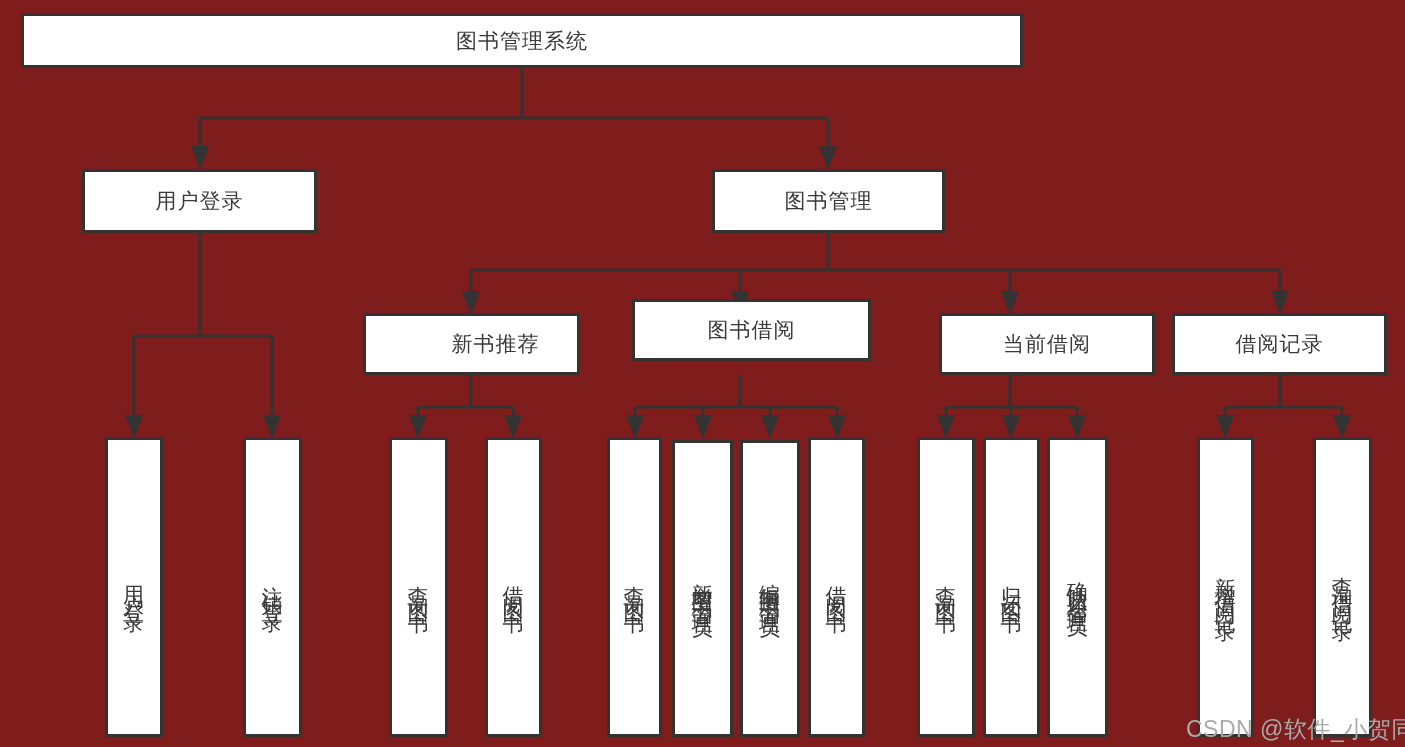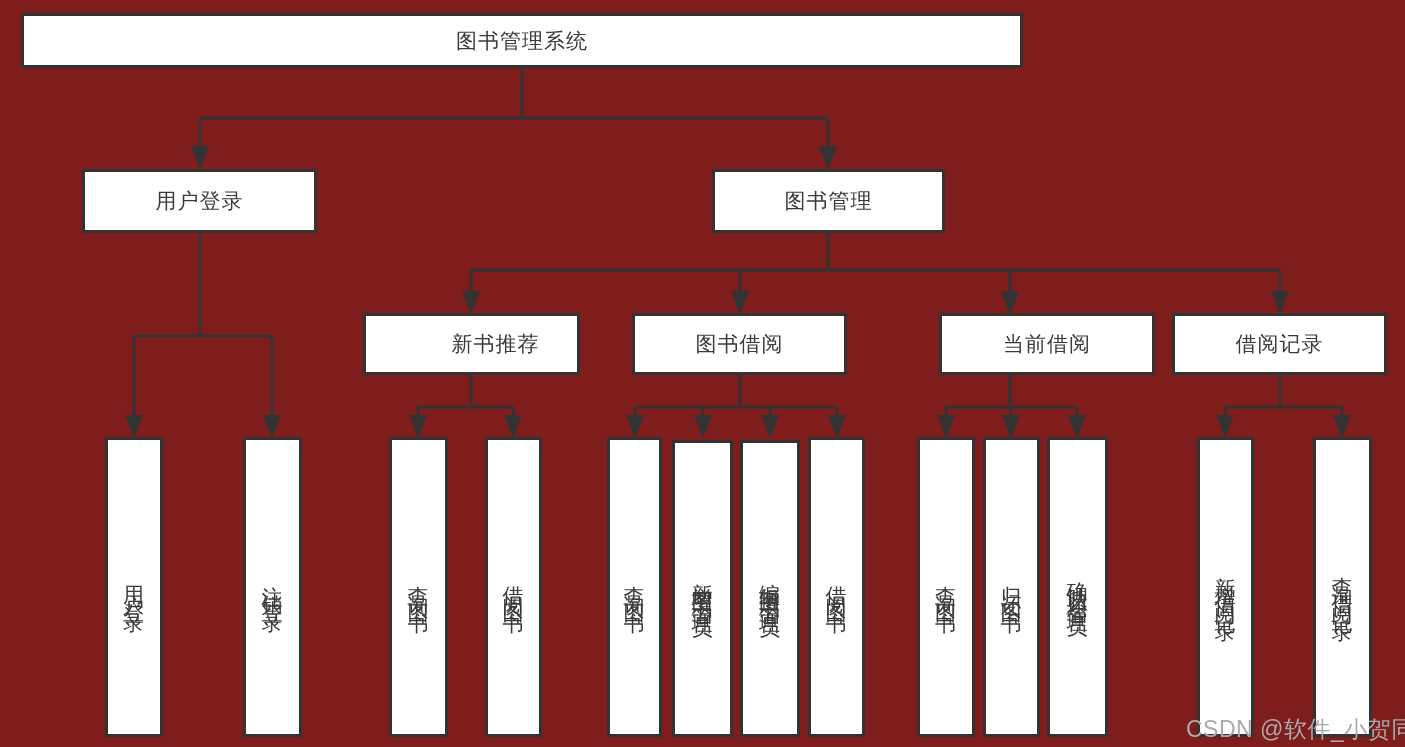--- a/index.html
+++ b/index.html
@@ -119,21 +119,21 @@
   <div class="node h" style="left:82px; top:169px; width:235px; height:64px;">
     <span>用户登录</span>
   </div>
   <div class="node h" style="left:712px; top:169px; width:233px; height:64px;">
     <span>图书管理</span>
   </div>
 
   <div class="node h" style="left:363px; top:313px; width:217px; height:62px;padding-left:48px;">
     <span>新书推荐</span>
   </div>
-  <div class="node h" style="left:632px; top:313px; width:215px; height:62px;">
+  <div class="node h" style="left:632px; top:299px; width:239px; height:62px;">
     <span>图书借阅</span>
   </div>
   <div class="node h" style="left:902px; top:313px; width:216px; height:62px;margin-left:37px;">
     <span>当前借阅</span>
   </div>
   <div class="node h" style="left:1172px; top:313px; width:215px; height:62px;">
     <span>借阅记录</span>
   </div>
 
   <div class="node v" style="left:105px; top:437px; width:58px; height:300px;">

